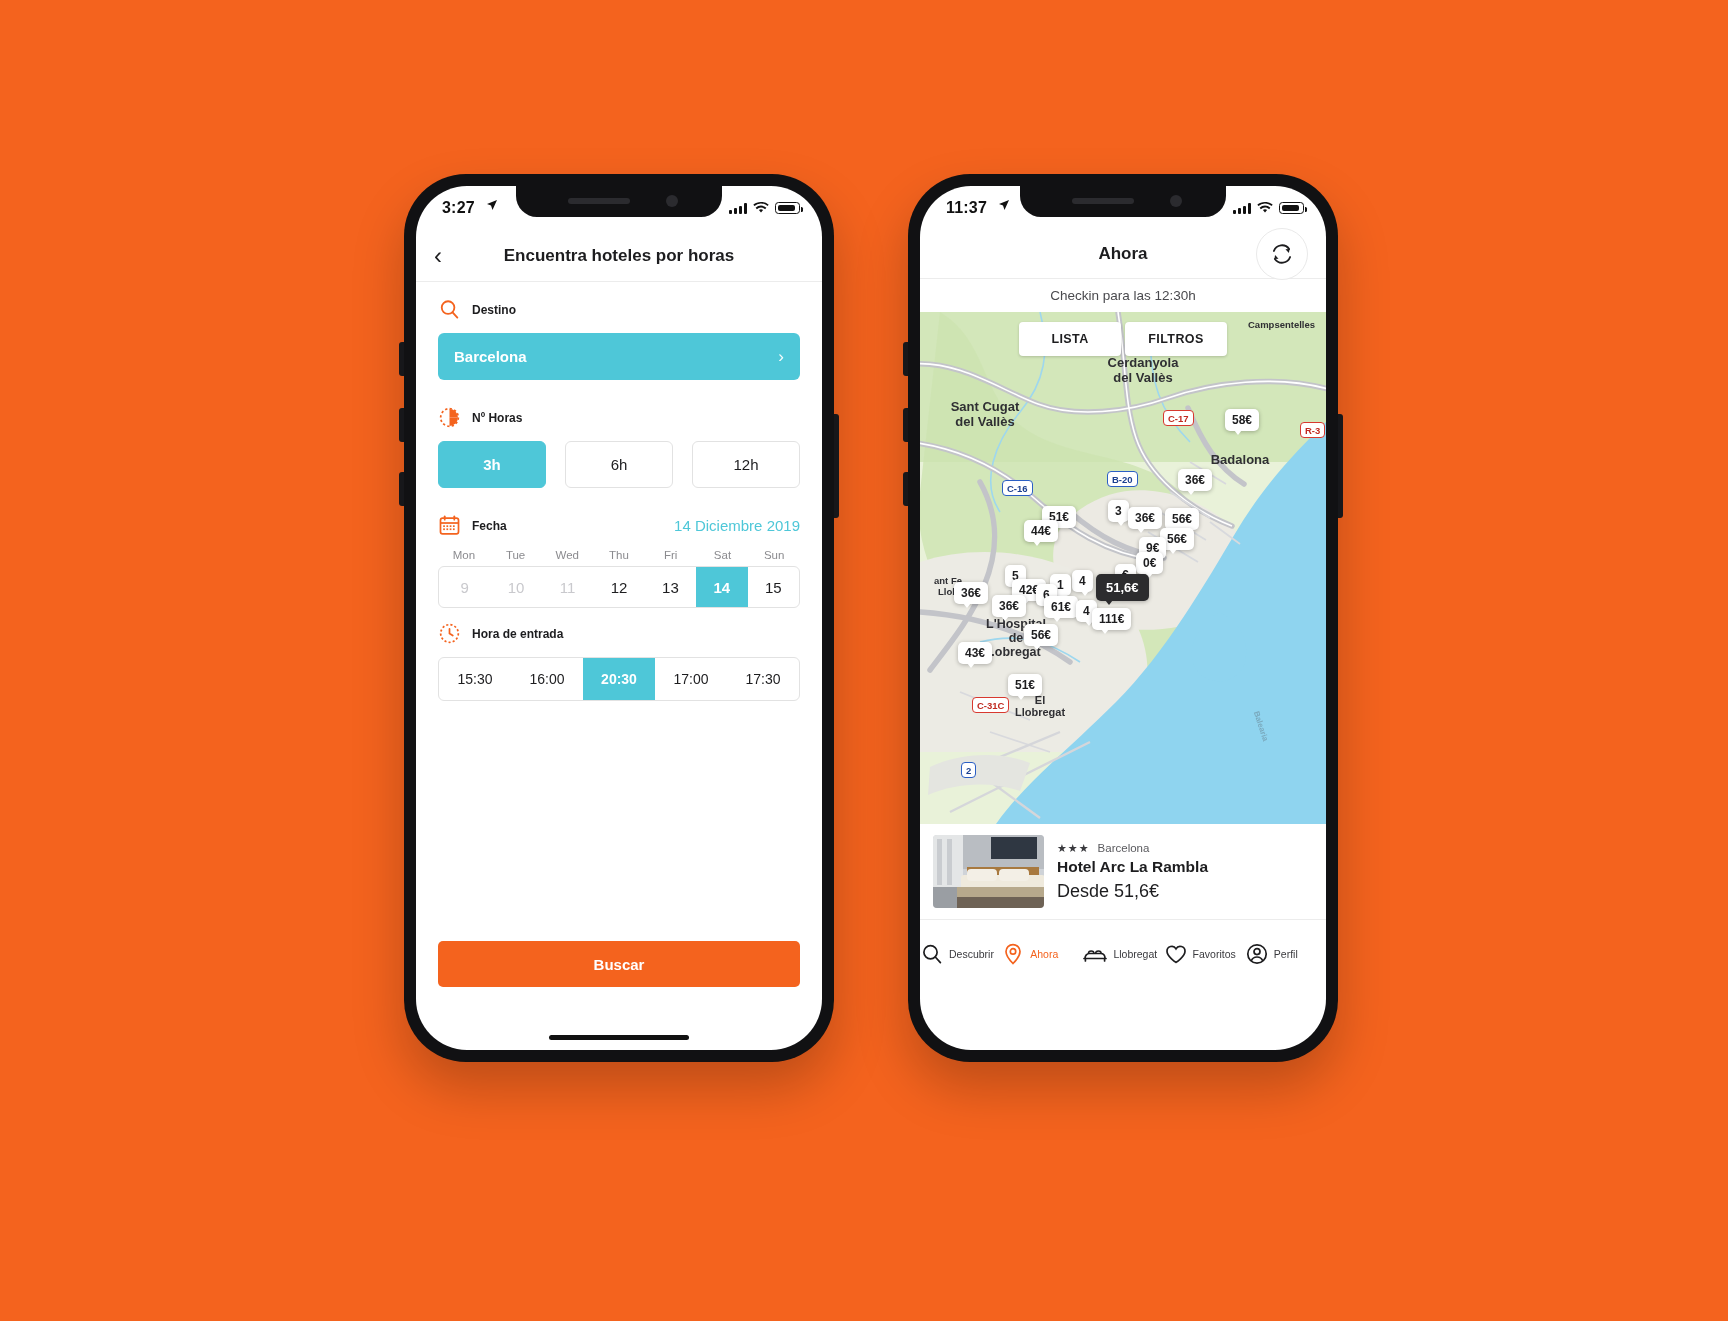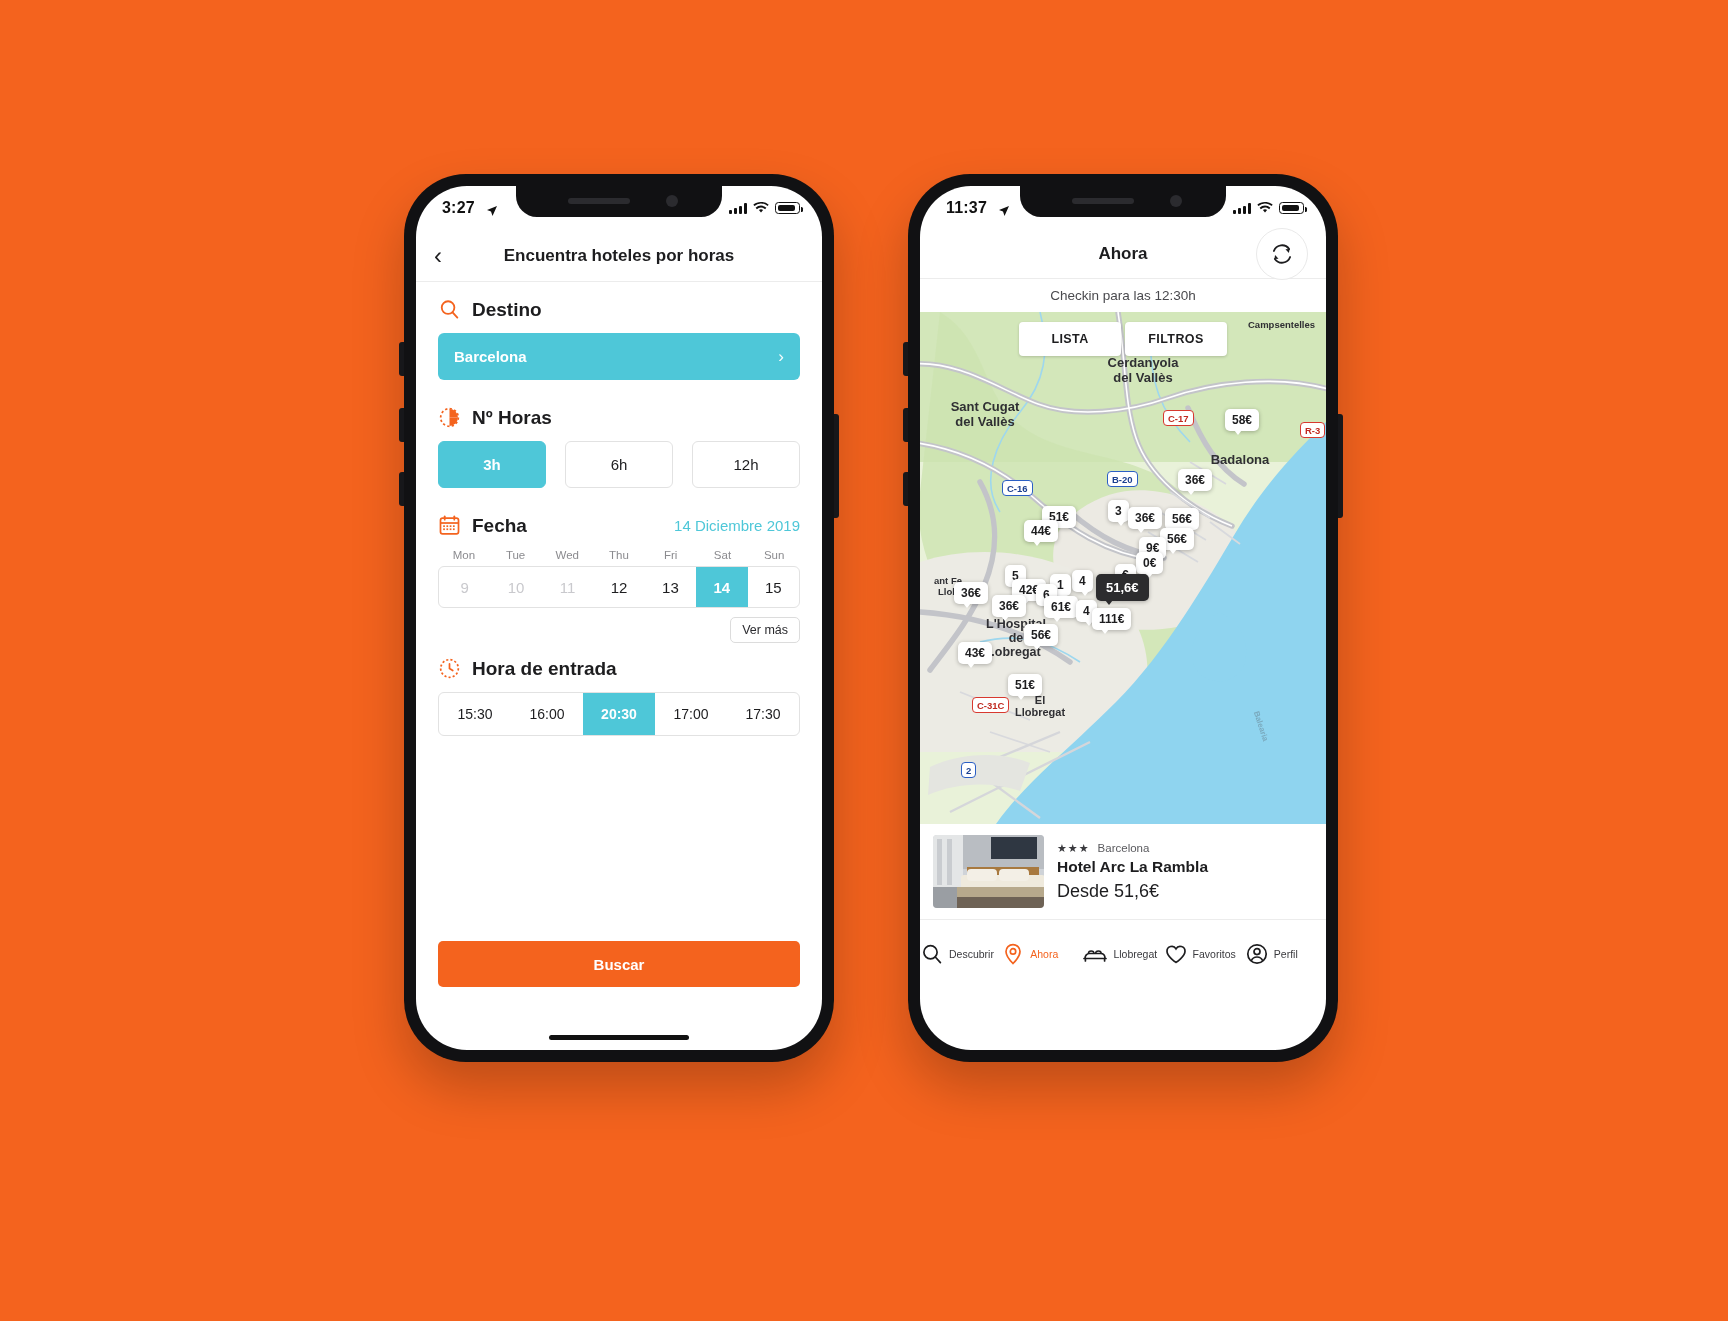--- a/index.html
+++ b/index.html
@@ -50,21 +50,21 @@
     background: #2b2b2f; border-radius: 50%;
   }
 
   
   .statusbar {
     position: relative; height: 44px; z-index: 35;
     display: flex; align-items: center; justify-content: space-between;
     padding: 0 22px 0 26px; background: transparent;
   }
   .sb-time { font-size: 16px; font-weight: 700; color: #111; letter-spacing: .2px; }
-  .sb-left { display: flex; align-items: flex-end; gap: 11px; }
+  .sb-left { display: flex; align-items: flex-start; gap: 11px; }
   .sb-right { display: flex; align-items: center; gap: 6px; }
   .arrow-glyph { display:inline-block; width: 12px; height: 12px; }
   .sig { display: flex; align-items: flex-end; gap: 2px; height: 11px; }
   .sig i { display:block; width: 3px; background: #111; border-radius: 1px; }
   .sig i:nth-child(1){height:4px}.sig i:nth-child(2){height:6px}
   .sig i:nth-child(3){height:8px}.sig i:nth-child(4){height:11px}
   .batt { width: 25px; height: 12px; border: 1.6px solid #111; border-radius: 3.5px; position: relative; }
   .batt::after { content:""; position:absolute; right:-4px; top:3.5px; width:2px;height:5px;background:#111;border-radius:0 1.5px 1.5px 0;}
   .batt i { position:absolute; left:1.6px; top:1.6px; bottom:1.6px; width: 17px; background:#111; border-radius:2px; }
 
@@ -73,21 +73,21 @@
     display: flex; align-items: center; height: 52px;
     padding: 0 18px; border-bottom: 1px solid #ececec; position: relative;
   }
   .back-chev { width: 22px; font-size: 24px; line-height: 1; color: #1d1d1f; font-weight: 400; cursor: pointer; }
   .nav-title {
     position: absolute; left: 0; right: 0; text-align: center;
     font-size: 17px; font-weight: 700; color: #1d1d1f; pointer-events:none;
   }
   .form { padding: 16px 22px 0; }
   .sec-head { display: flex; align-items: center; gap: 11px; margin-bottom: 12px; }
-  .sec-head .lbl { font-size: 19px; font-weight: 700; color: #1d1d1f; }
+  .sec-head .lbl { font-size: 12px; font-weight: 700; color: #1d1d1f; }
   .sec-head .side { margin-left: auto; font-size: 15px; color: #4ec7d8; font-weight: 400; }
   .ico { width: 23px; height: 23px; flex: 0 0 23px; }
 
   .dest-field {
     height: 47px; background: #4ec7d8; border-radius: 6px;
     display: flex; align-items: center; padding: 0 16px;
     color: #fff; font-size: 15px; font-weight: 700; cursor: pointer;
   }
   .dest-field .chev { margin-left: auto; font-size: 17px; font-weight: 400; opacity: .95; }
 
@@ -297,23 +297,20 @@
             <span>Sun</span>
           </div>
           <div class="daybar">
             <div class="day dim">9</div>
             <div class="day dim">10</div>
             <div class="day dim">11</div>
             <div class="day">12</div>
             <div class="day">13</div>
             <div class="day on">14</div>
             <div class="day">15</div>
-          </div>
-          <div class="vermas-wrap">
-            <div class="vermas">Ver más</div>
           </div>
         </div>
 
         <div class="sec" style="margin-top:14px">
           <div class="sec-head">
             <svg class="ico" viewBox="0 0 24 24">
               <circle cx="12" cy="12" r="9.2" fill="none" stroke="#F4631E" stroke-width="1.8" stroke-dasharray="2.2 2.2"></circle>
               <path d="M12 7.2V12l3.4 2.1" fill="none" stroke="#F4631E" stroke-width="1.8" stroke-linecap="round"></path>
             </svg>
             <span class="lbl">Hora de entrada</span>

